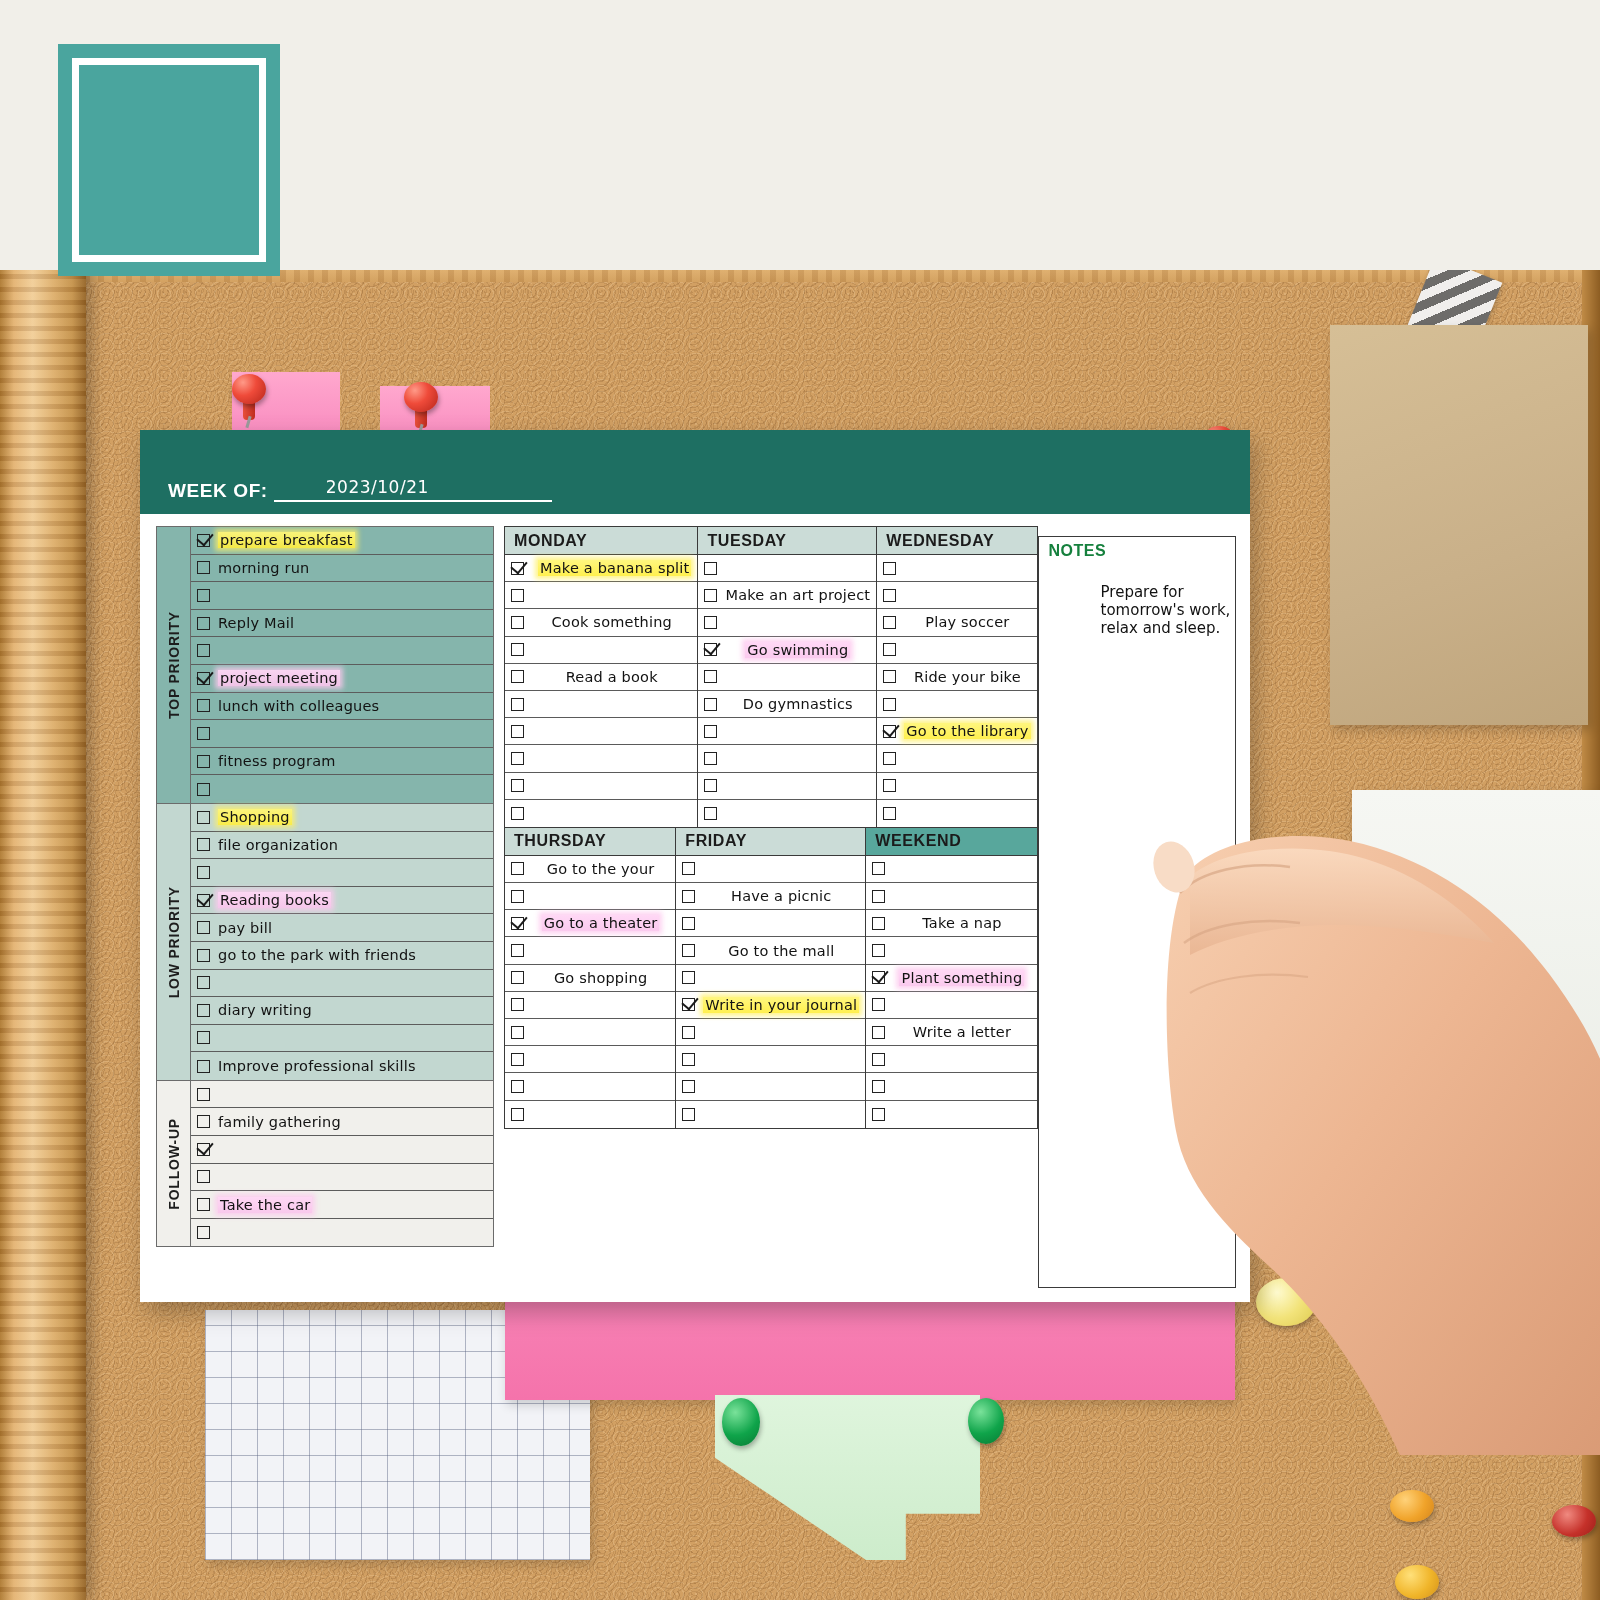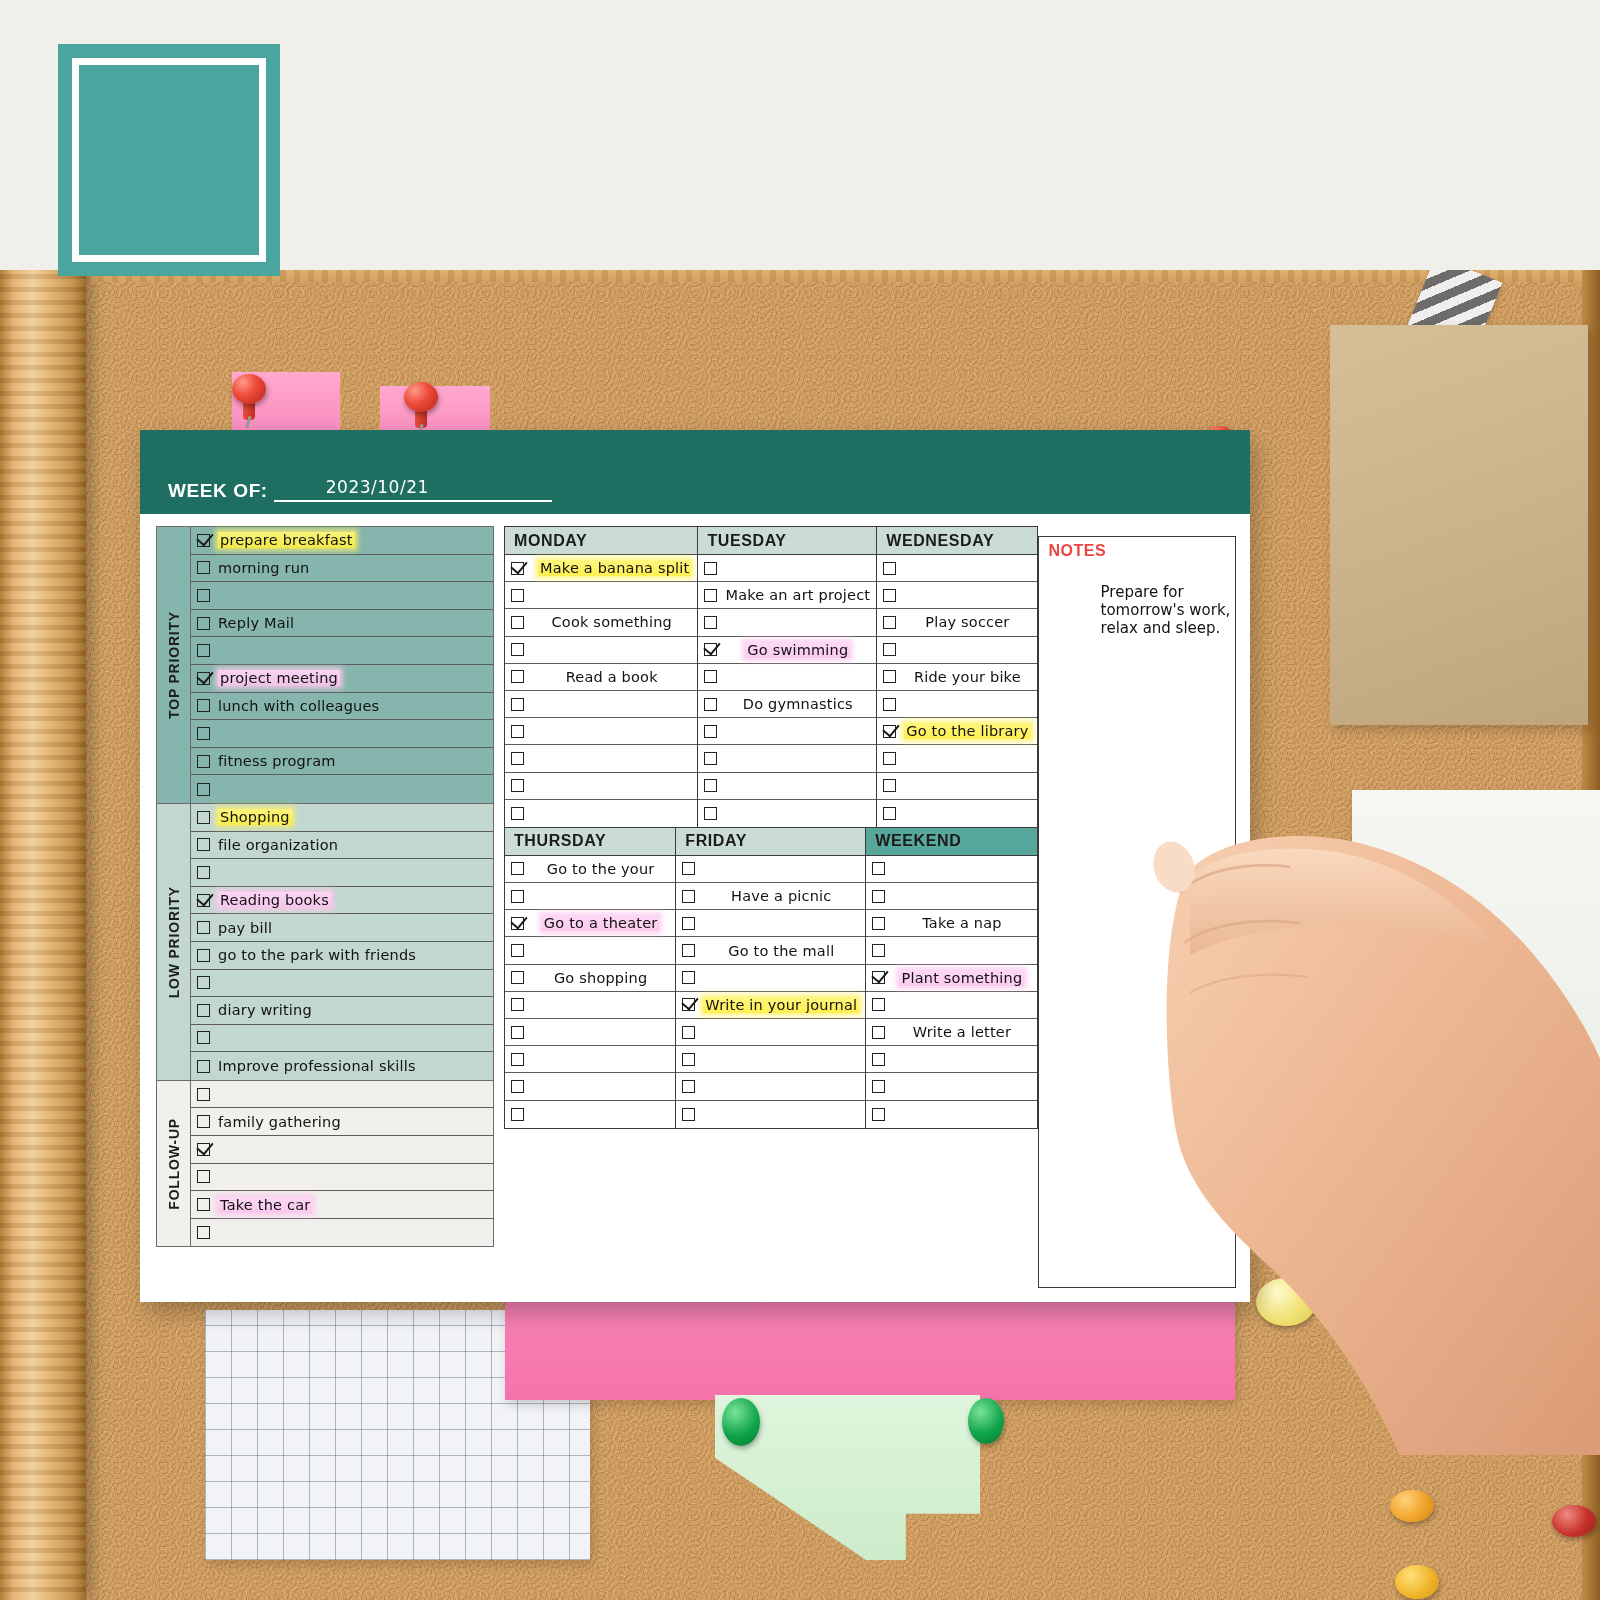--- a/index.html
+++ b/index.html
@@ -242,21 +242,21 @@
   .day-col .day-row:last-child { border-bottom: none; }
   .day-row .task { flex: 1; text-align: center; font-size: 14.5px; }
   .day-row .task.lead { text-align: left; padding-left: 6px; }
 
   .notes-box {
     margin-top: 10px; flex: 1; border: 1.6px solid #3a3a3a; position: relative;
     background: #fff;
   }
   .notes-label {
     position: absolute; left: 10px; top: 5px; font-size: 16px; font-weight: 700;
-    letter-spacing: .5px; color: #ef4444;
+    letter-spacing: .5px; color: #15803d;
   }
   .notes-text {
     position: absolute; left: 62px; top: 46px;
     font-family: "DejaVu Sans", sans-serif; font-size: 15px; color: #121212;
   }
 
   
   .hand { position: absolute; left: 1150px; top: 815px; width: 470px; height: 640px; pointer-events:none; }
 </style>
 </head>

